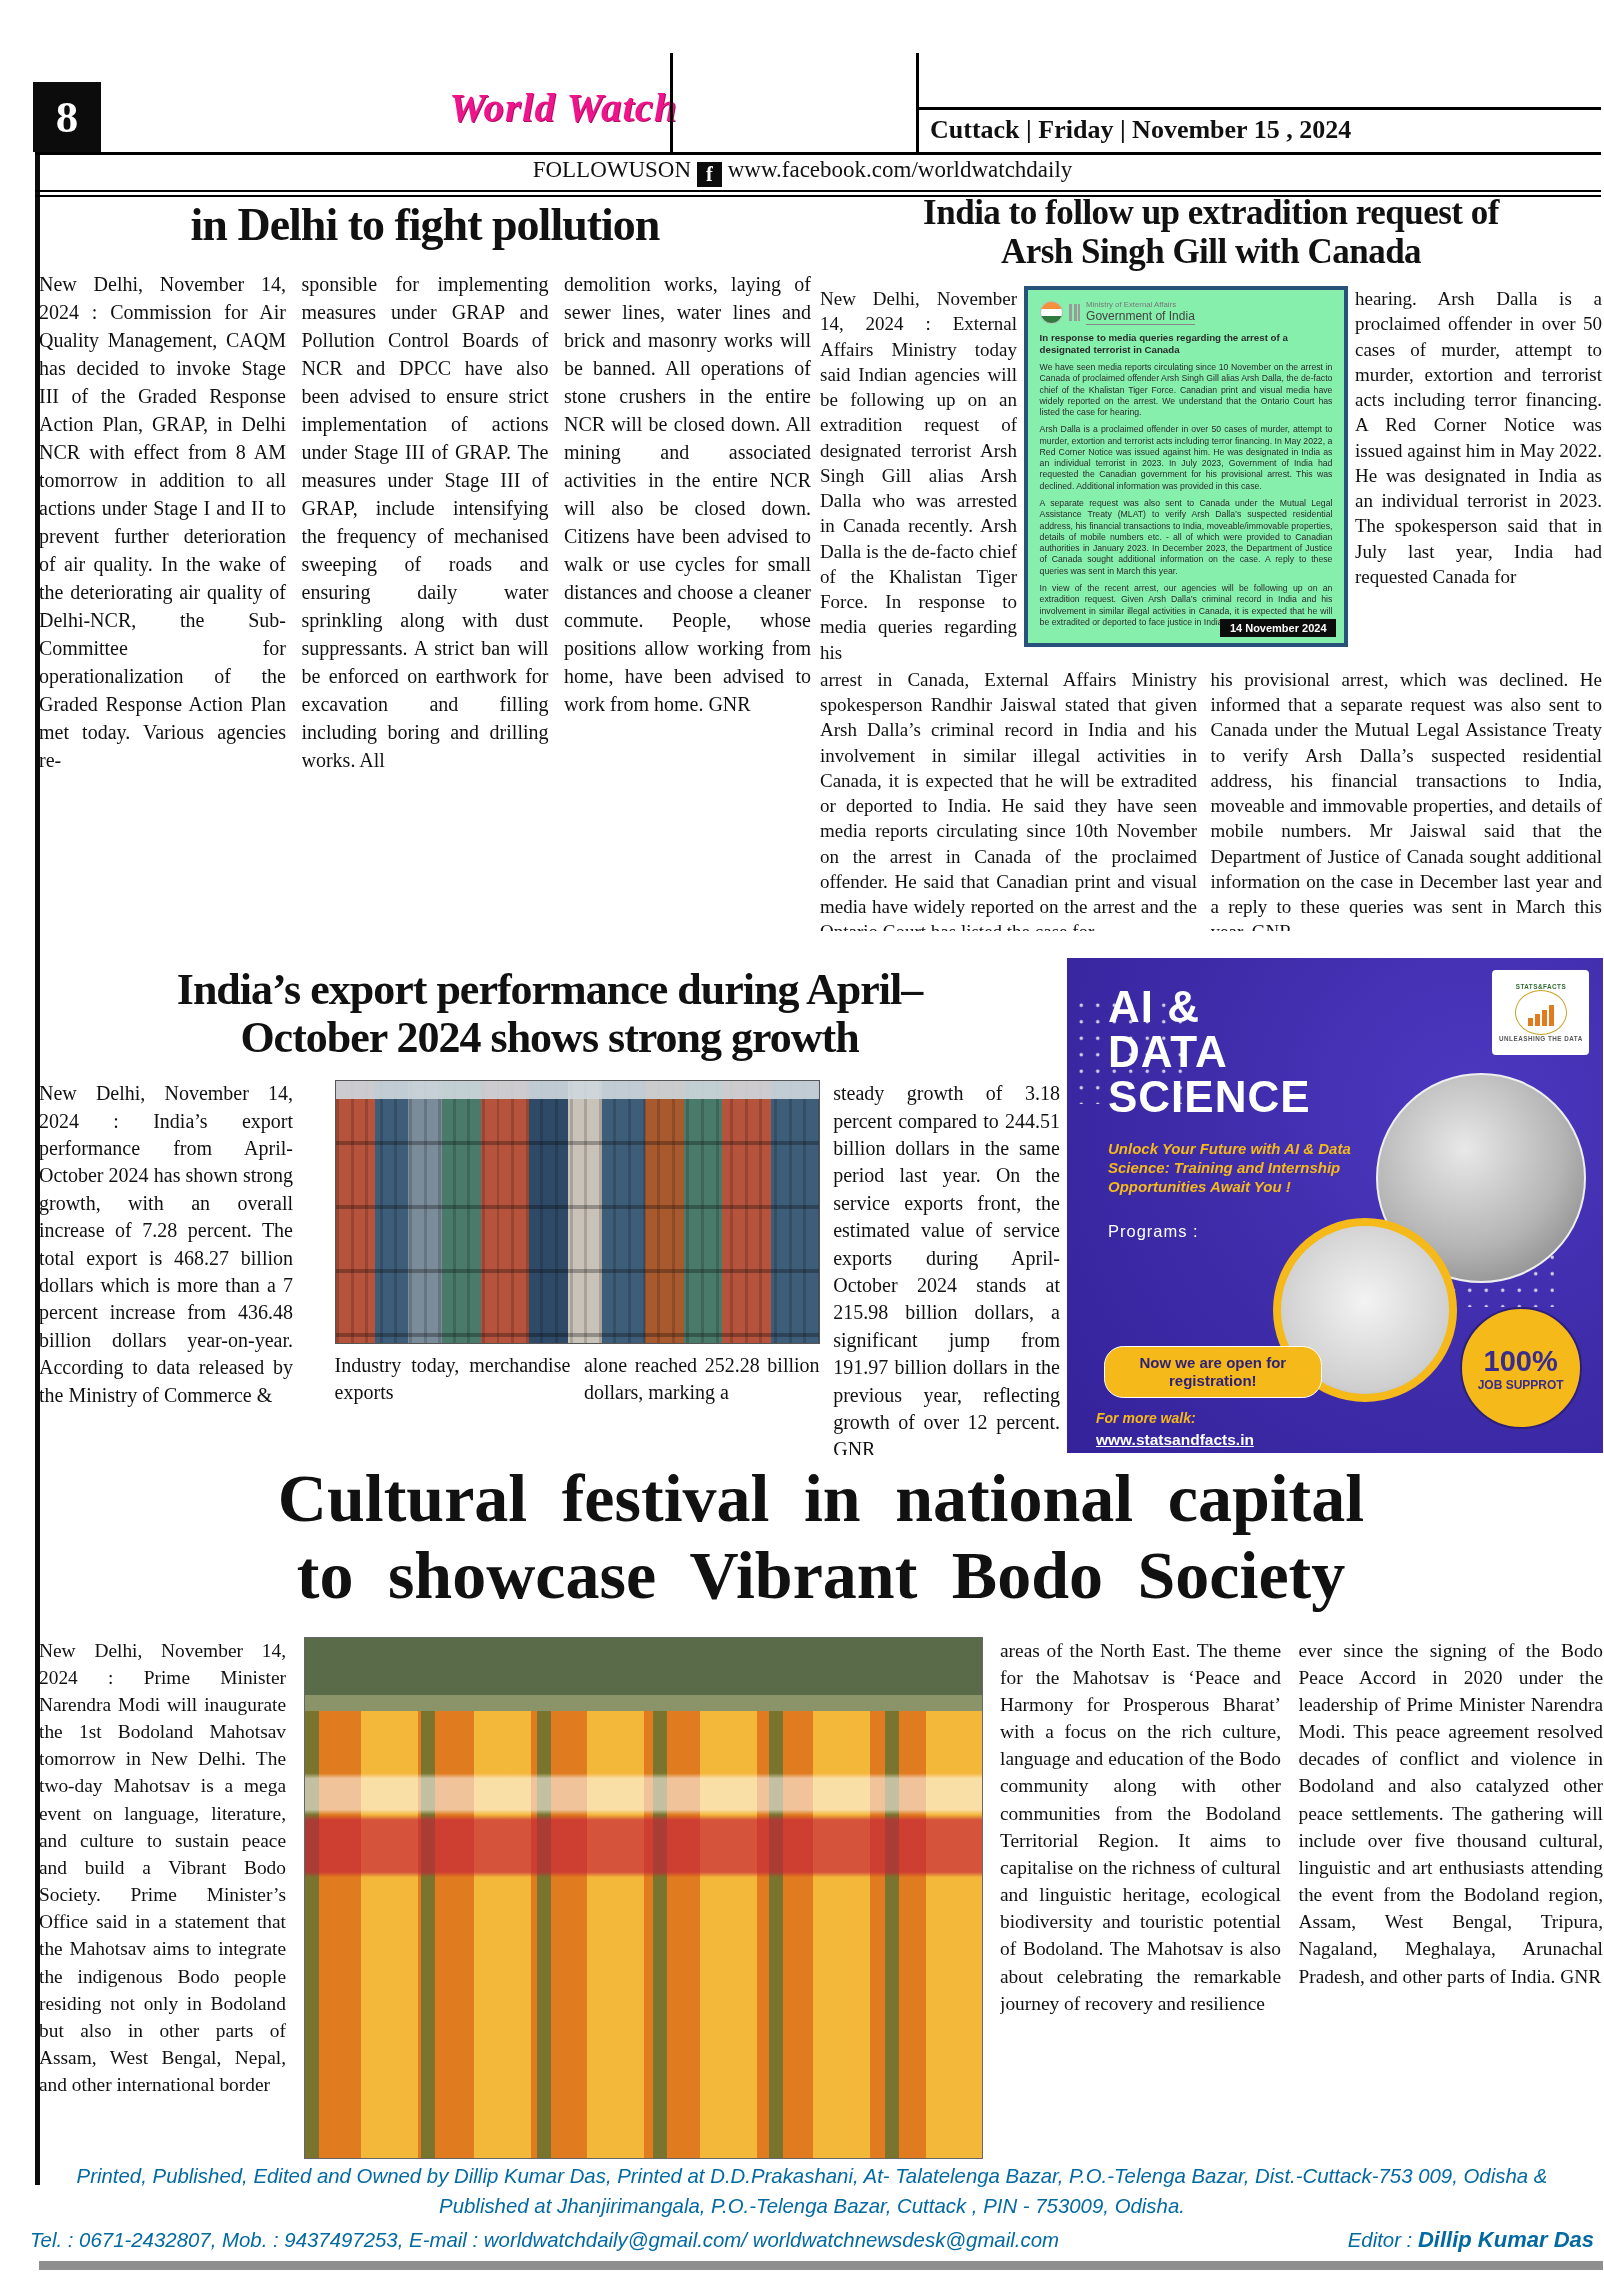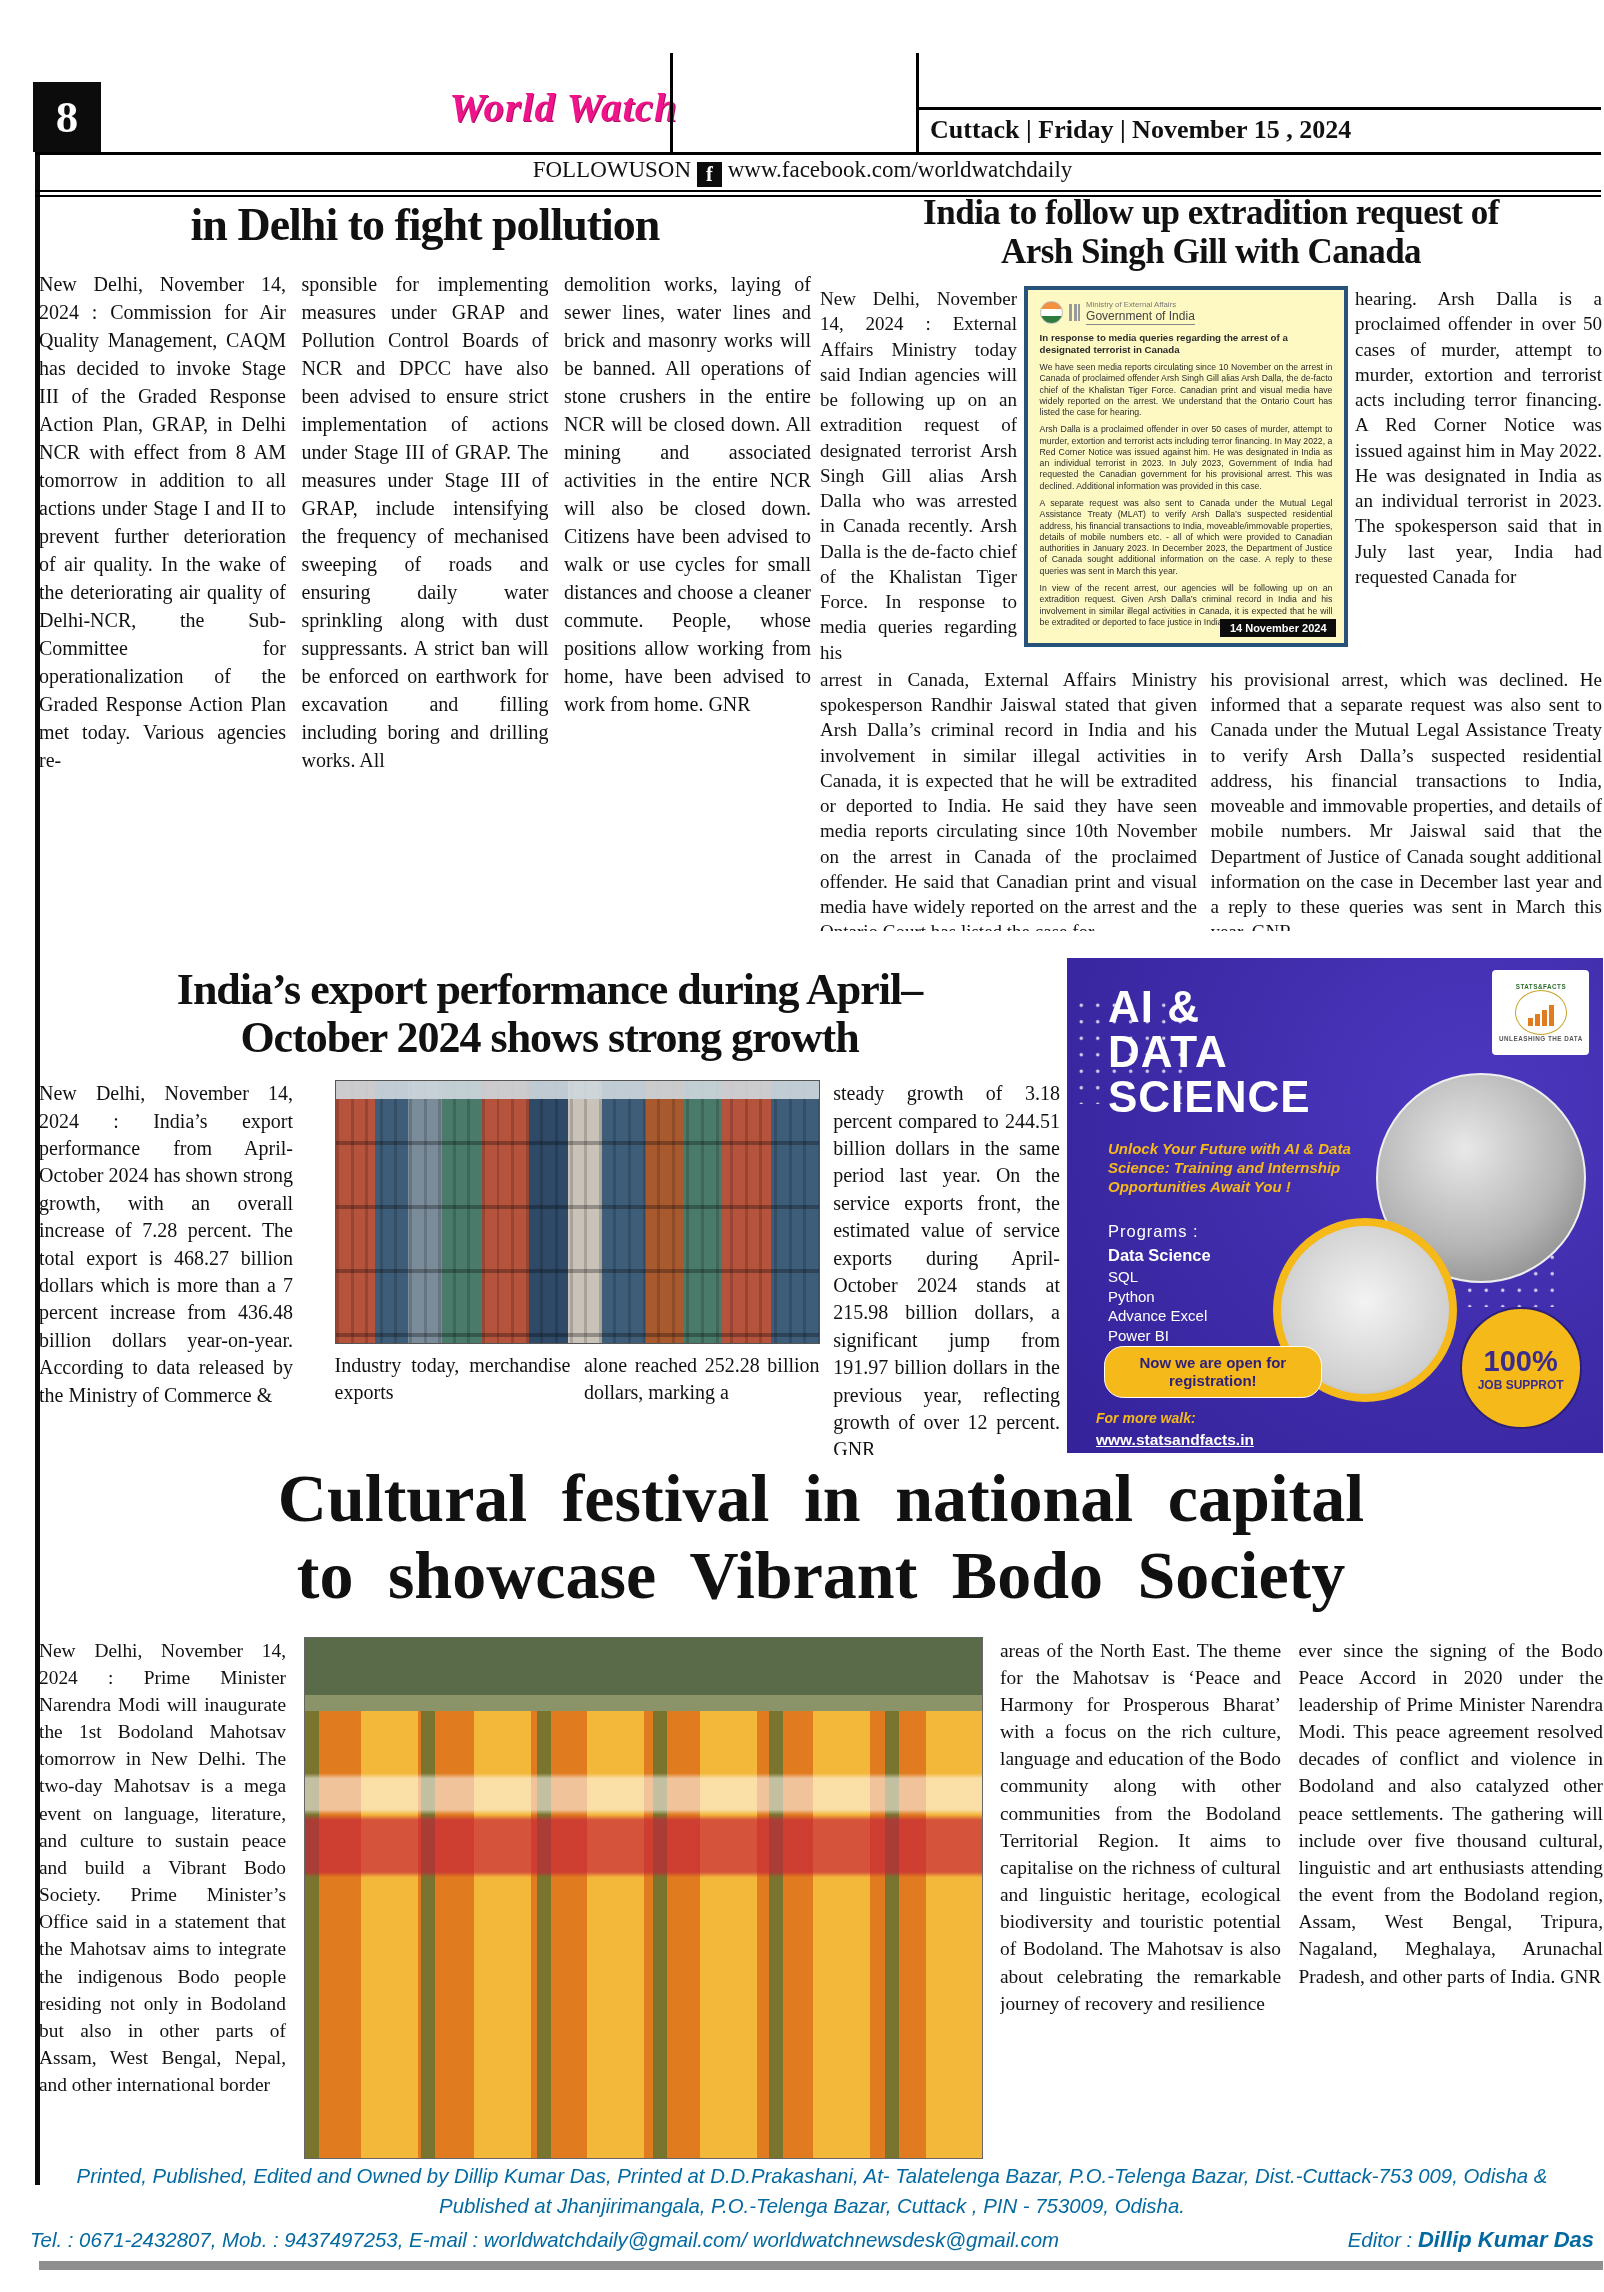--- a/index.html
+++ b/index.html
@@ -32,21 +32,21 @@
   .grap-cols .bodycol{flex:1;font-size:20px;line-height:1.40;}
   
   .extra{left:820px;top:194px;width:782px;}
   .extra .headline{font-size:35px;letter-spacing:-0.5px;}
   .extra-row1{display:flex;gap:7px;margin-top:15px;height:375px;}
   .extra-row1 .bodycol{font-size:19px;line-height:1.33;}
   .extra-row2{display:flex;gap:13.6px;margin-top:5.8px;height:264px;}
   .extra-row2 .bodycol{font-size:19px;line-height:1.33;}
   
   .pressrel{width:324px;height:361px;box-sizing:border-box;border:4.9px solid #27527a;
-    background:#fef9c3;padding:9.7px 11.6px;position:relative;font-family:"Liberation Sans",sans-serif;
+    background:#86efac;padding:9.7px 11.6px;position:relative;font-family:"Liberation Sans",sans-serif;
     color:#2b2b2b;overflow:hidden;flex:none;}
   .pr-head{display:flex;align-items:center;gap:5.8px;margin-bottom:6.8px;}
   .flag-circ{width:21.3px;height:21.3px;border-radius:50%;flex:none;
     background:linear-gradient(180deg,#f5913d 0 33%,#fff 33% 66%,#2f7a3d 66%);border:1px solid #bbb;}
   .emblem{width:11.6px;height:17.5px;flex:none;background:
     linear-gradient(90deg,#9a9a9a 0 2.9px,transparent 2.9px 4.9px,#9a9a9a 4.9px 7.8px,transparent 7.8px 8.7px,#9a9a9a 8.7px 11.6px);}
   .pr-min{font-size:7.8px;color:#777;line-height:1.2;}
   .pr-gov{font-size:12px;color:#444;border-bottom:1.9px solid #888;padding-bottom:1px;}
   .pr-title{font-size:9.7px;font-weight:bold;margin-bottom:5.8px;line-height:1.25;}
   .pr-p{font-size:8.7px;line-height:1.3;text-align:justify;margin:0 0 5.8px 0;}
@@ -219,29 +219,20 @@
           <div class="bar" style="height:11.6px"></div>
         <div class="bar" style="height:15.5px"></div>
           <div class="bar" style="height:20.4px"></div>
       </div>
       <div class="arc" style="color:#555">UNLEASHING THE DATA</div>
     </div>
     <div class="abs woman-circ"></div>
     <div class="abs laptop-circ"></div>
     <div class="abs ad-tag">Unlock Your Future with AI &amp; Data Science:  Training and Internship Opportunities Await You !</div>
     <div class="abs ad-progl">Programs :</div>
-    <ul class="abs ad-programs">
-      <li>Data Science</li>
-      <li>SQL</li>
-      <li>Python</li>
-      <li>Advance Excel</li>
-      <li>Power BI</li>
-      <li>AI</li>
-      <li>ML, CV, NLP, Gen AI</li>
-    </ul>
     <div class="abs ad-pill">Now we are open for registration!</div>
     <div class="abs ad-info">For more walk:</div>
     <div class="abs ad-web">www.statsandfacts.in</div>
 
     <div class="abs job-circ">
       <div class="pct">100%</div>
       <div class="lbl">JOB SUPPROT</div>
     </div>
   </aside>
 

